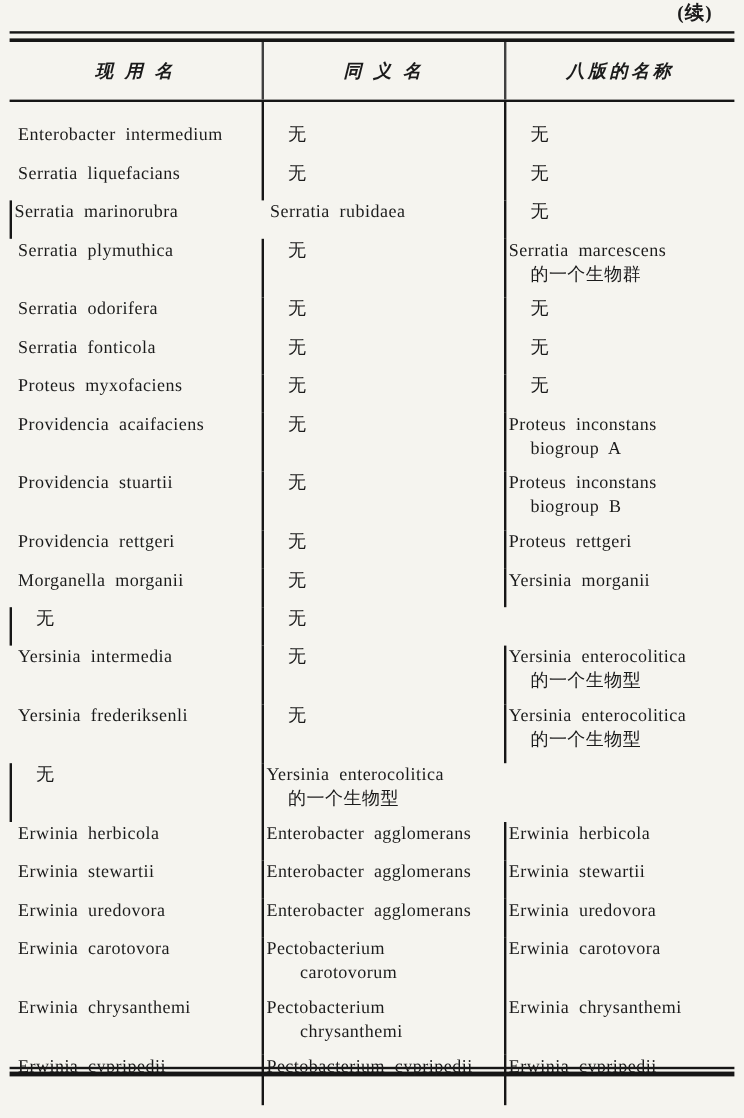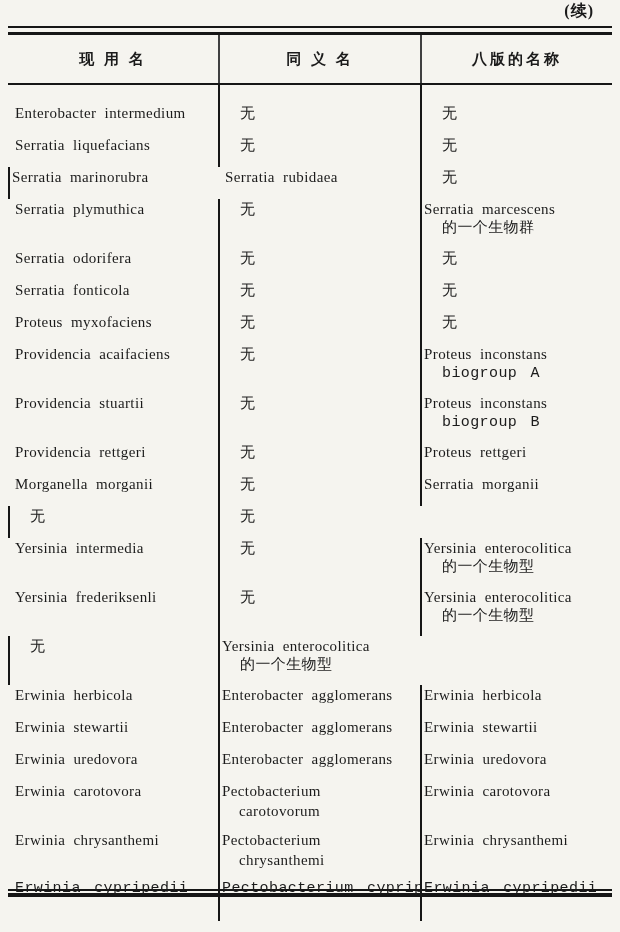--- a/index.html
+++ b/index.html
@@ -20,49 +20,50 @@
   }
   .rule-top{
     border-top:2px solid #161616;
     height:4px;
     border-bottom:3px solid #161616;
   }
   .header{
     display:grid;
     grid-template-columns:210px 202px 192px;
     height:48px;
+    font-style:italic;
   }
   .hcell{
     display:flex;align-items:center;justify-content:center;
     font-weight:bold;font-size:15px;letter-spacing:3px;
   }
   .hcell + .hcell{border-left:2px solid #404040;}
   .rule-mid{border-top:2px solid #161616;}
   .tbody{height:804px;}
   .row{
     display:grid;
     grid-template-columns:210px 202px 192px;
     height:32px;
   }
   .row.tall{height:49px;}
   .row:first-child{height:50px;}
   .row:first-child .cell{padding-top:18px;}
-  .row:last-child{height:42px;font-family:Liberation Mono, monospace;}
+  .row:last-child{height:42px;}
   .cell{overflow:hidden;}
   .c1{padding-left:5px;}
   .c2,.c3{border-left:2px solid #161616;}
   .ln{
     font-size:15px;line-height:20px;
     letter-spacing:0.4px;word-spacing:4px;
     white-space:nowrap;
     padding-left:2px;
   }
   .ln.wu{padding-left:20px;}
-  .c2 .ln2{padding-left:19px;}
-  .c3 .ln2{padding-left:20px;font-family:Liberation Mono, monospace;}
+  .c2 .ln2{padding-left:30px;}
+  .c3 .ln2{padding-left:20px;}
   .rule-bottom{
     border-top:2px solid #161616;
     height:2px;
     border-bottom:4px solid #161616;
   }
 </style>
 </head>
 <body>
 
 <div class="continued">(续)</div>
@@ -190,21 +191,21 @@
         </div>
       </div>
       <div class="row">
         <div class="cell c1">
           <div class="ln">Morganella morganii</div>
         </div>
         <div class="cell c2">
           <div class="ln wu">无</div>
         </div>
         <div class="cell c3">
-          <div class="ln">Serratia morganii</div>
+          <div class="ln">Yersinia morganii</div>
         </div>
       </div>
       <div class="row">
         <div class="cell c2">
           <div class="ln wu">无</div>
         </div>
         <div class="cell c3">
           <div class="ln wu">无</div>
         </div>
       </div>

